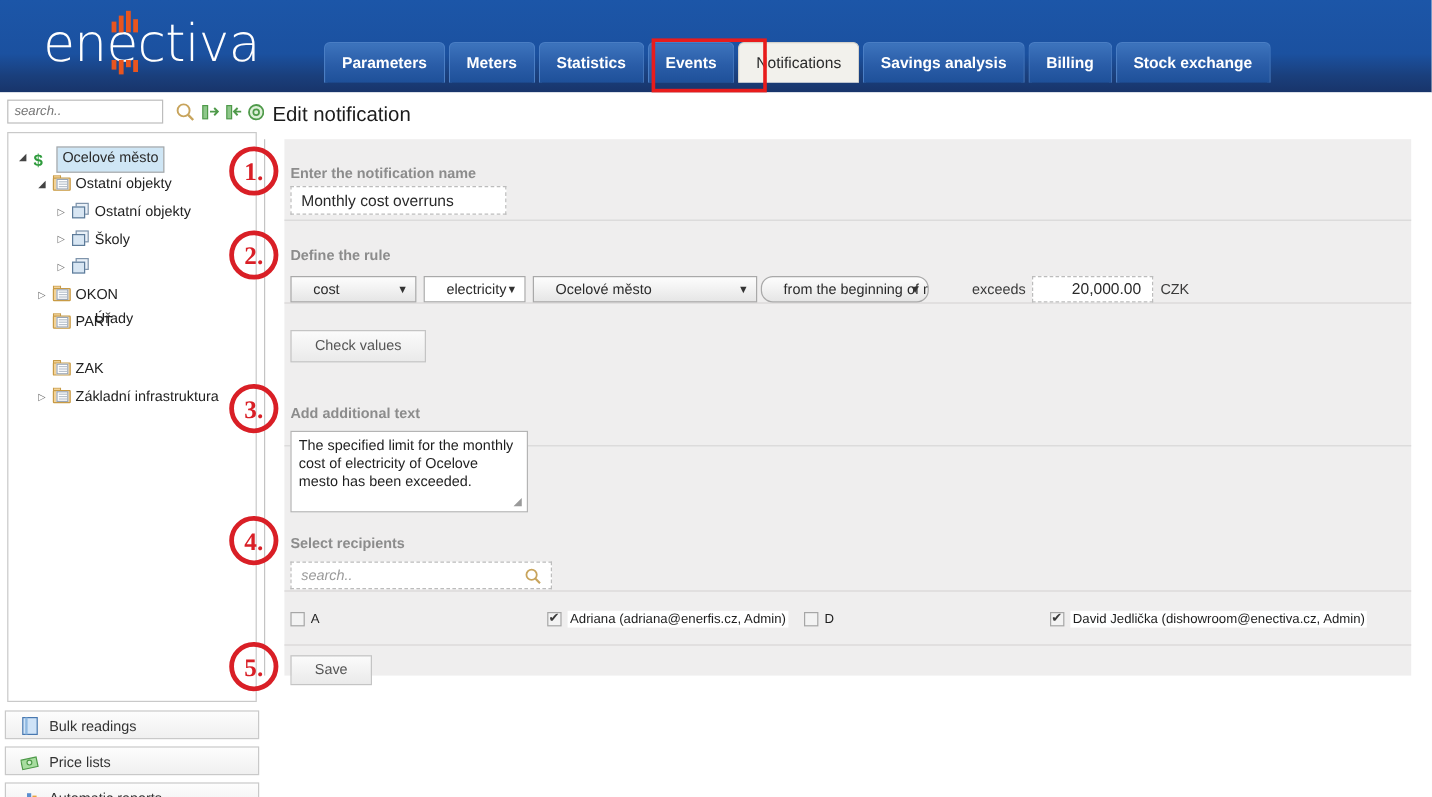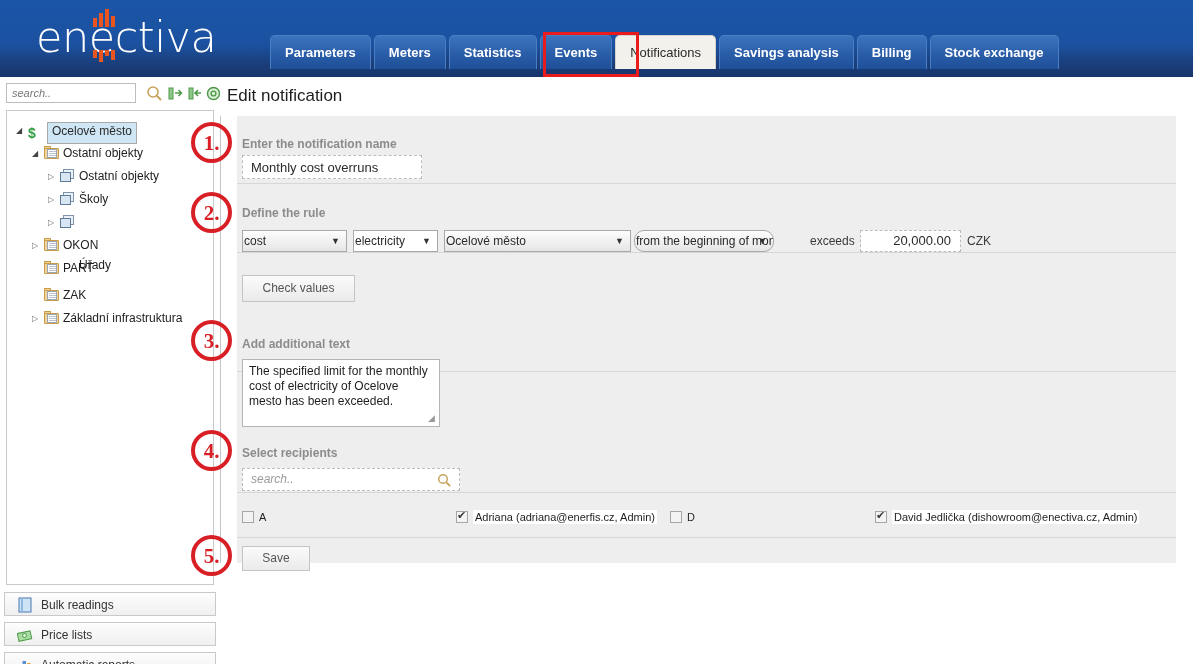--- a/index.html
+++ b/index.html
@@ -197,21 +197,21 @@
     font-family: Liberation Sans, sans-serif;
   }
   .sel {
     position: absolute;
     height: 22px;
     border: 1px solid #a9a9a9;
     background: linear-gradient(180deg, #fdfdfd 0%, #e6e6e6 100%);
     font-size: 12px;
     color: #2a2a2a;
     line-height: 21px;
-    padding-left: 1px;
+    padding-left: 18px;
     cursor: pointer;
     white-space: nowrap;
     overflow: hidden;
   }
   .sel .car { position: absolute; right: 6px; top: 0; font-size: 9px; color: #333333; }
   .sel.light { background: #ffffff; }
 
   .inline-txt { position: absolute; font-size: 12px; color: #3a3a3a; }
 
   .btn {
@@ -374,21 +374,21 @@
       </div>
       <div class="tnode" style="margin-top: 0px;">
         <span class="arw" style="left: 22px;">▷</span>
         <span class="ico" style="left: 37px;"><span class="fic"><span class="tab2"></span><span class="body"></span><span class="page"></span></span></span>
         <span class="lbl" style="left: 56px;">OKON</span>
       </div>
       <div class="tnode" style="margin-top: 0px;">
         <span class="ico" style="left: 37px;"><span class="fic"><span class="tab2"></span><span class="body"></span><span class="page"></span></span></span>
         <span class="lbl" style="left: 56px;">PART</span>
       </div>
-      <div class="tnode" style="margin-top: 4px;">
+      <div class="tnode" style="margin-top: 16px;">
         <span class="ico" style="left: 37px;"><span class="fic"><span class="tab2"></span><span class="body"></span><span class="page"></span></span></span>
         <span class="lbl" style="left: 56px;">ZAK</span>
       </div>
       <div class="tnode" style="margin-top: 0px;">
         <span class="arw" style="left: 22px;">▷</span>
         <span class="ico" style="left: 37px;"><span class="fic"><span class="tab2"></span><span class="body"></span><span class="page"></span></span></span>
         <span class="lbl" style="left: 56px;">Základní infrastruktura</span>
       </div>
     </div>
 

